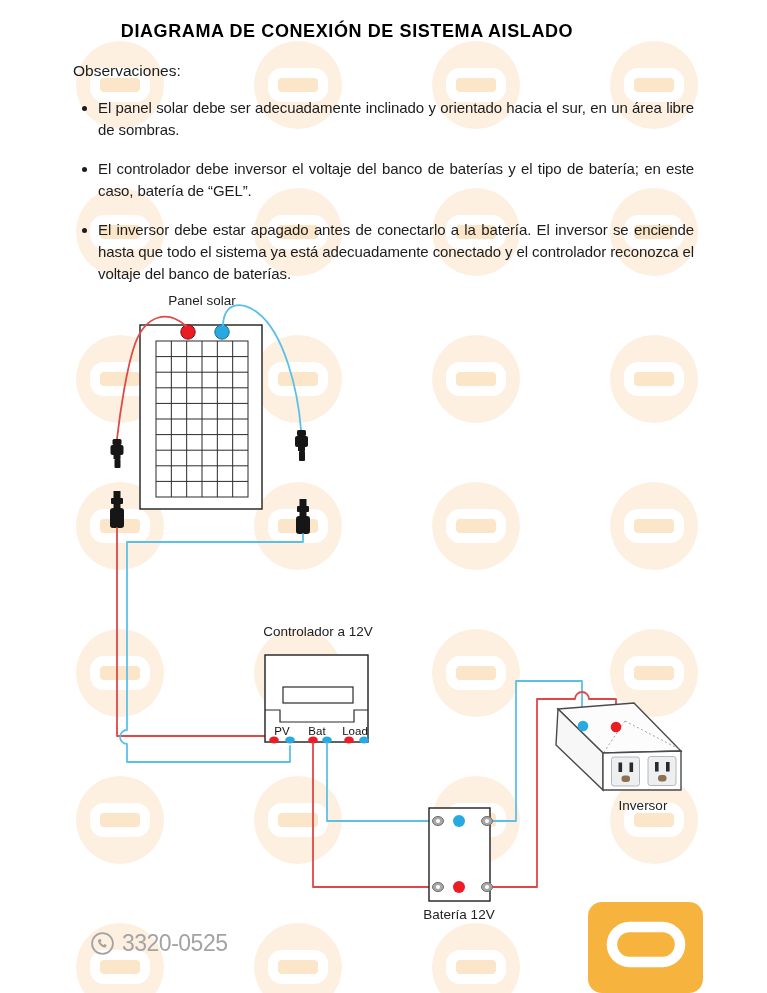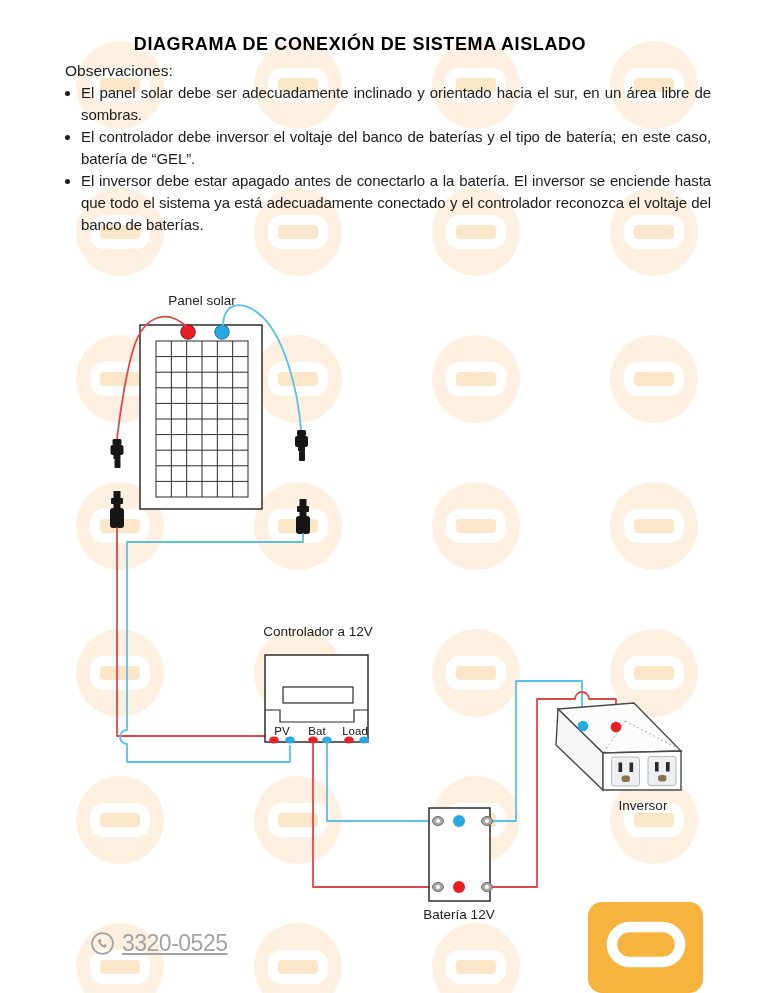--- a/index.html
+++ b/index.html
@@ -5,37 +5,37 @@
   html,body{margin:0;padding:0;background:#e8e8e8;}
   .page{position:relative;width:767px;height:993px;background:#ffffff;overflow:hidden;
         font-family:"Liberation Sans",sans-serif;margin:0 auto;}
   
   .wm-layer{position:absolute;inset:0;z-index:0;}
   .wm{position:absolute;width:88px;height:88px;border-radius:50%;background:#fdf0e1;
       display:flex;align-items:center;justify-content:center;}
   .wm::after{content:"";width:40px;height:14px;border-radius:14px;background:#fbe6c9;
       border:10px solid #ffffff;}
   .content{position:relative;z-index:2;}
-  h1.title{margin:13px;position:absolute;left:0;top:21px;width:694px;text-align:center;
+  h1.title{margin:0;position:absolute;left:0;top:21px;width:694px;text-align:center;
       font-size:18px;font-weight:bold;color:#000;letter-spacing:0.6px;}
   .obs{position:absolute;left:57px;top:62px;width:656px;color:#1c1c1c;font-size:15px;}
-  .obs-heading{margin:0 0 2px 8px;font-size:15.5px;}
+  .obs-heading{margin:0 0 2px 16px;font-size:15.5px;}
   .obs ul{margin:0;padding:0 0 0 24px;width:630px;}
-  .obs li{text-align:justify;line-height:22px;letter-spacing:-0.1px;margin:0;}
+  .obs li{text-align:justify;line-height:22px;letter-spacing:-0.1px;margin:17px;}
   svg text{font-family:"Liberation Sans",sans-serif;}
   .dlbl{font-size:13.5px;fill:#222222;text-anchor:middle;}
   .tlbl{font-size:11.5px;fill:#111111;text-anchor:middle;}
   .box{fill:#ffffff;stroke:#1f1f1f;stroke-width:1.4;}
   .thin{fill:none;stroke:#2b2b2b;stroke-width:1;}
   .mc4{fill:#161616;}
   .wire{fill:none;stroke-width:1.8;stroke-linecap:round;stroke-linejoin:round;}
   .diagram{position:absolute;left:0;top:0;z-index:2;}
   
   .footer{position:absolute;left:90px;top:930px;display:flex;align-items:center;z-index:2;
-          color:#a3a3a3;font-size:23px;letter-spacing:-0.5px;text-decoration:underline;}
+          color:#a3a3a3;font-size:23px;letter-spacing:-0.5px;}
   .footer .grp{display:flex;align-items:center;}
   .footer .ic{margin-right:7px;display:block;}
   .sep{width:21px;}
   .logo{position:absolute;left:588px;top:902px;z-index:2;}
 </style>
 </head>
 <body>
 
 <div class="page">
 

